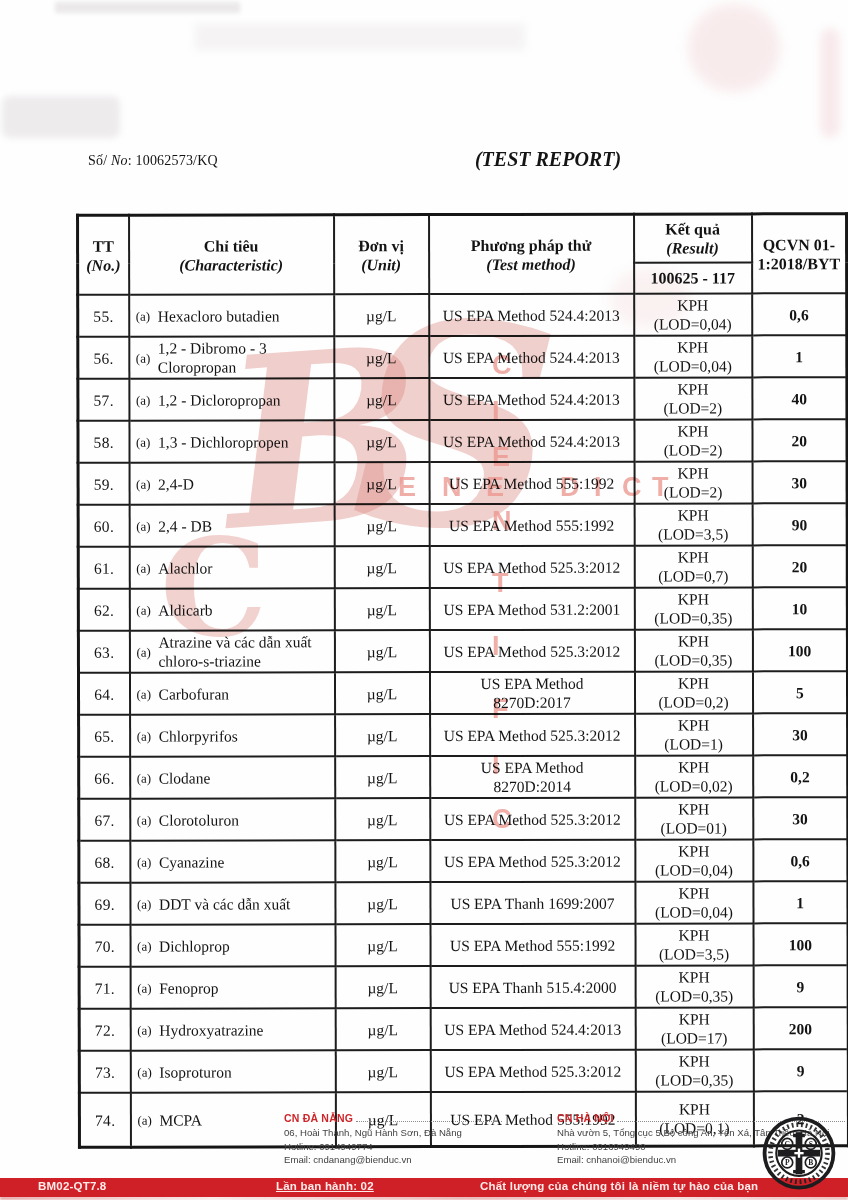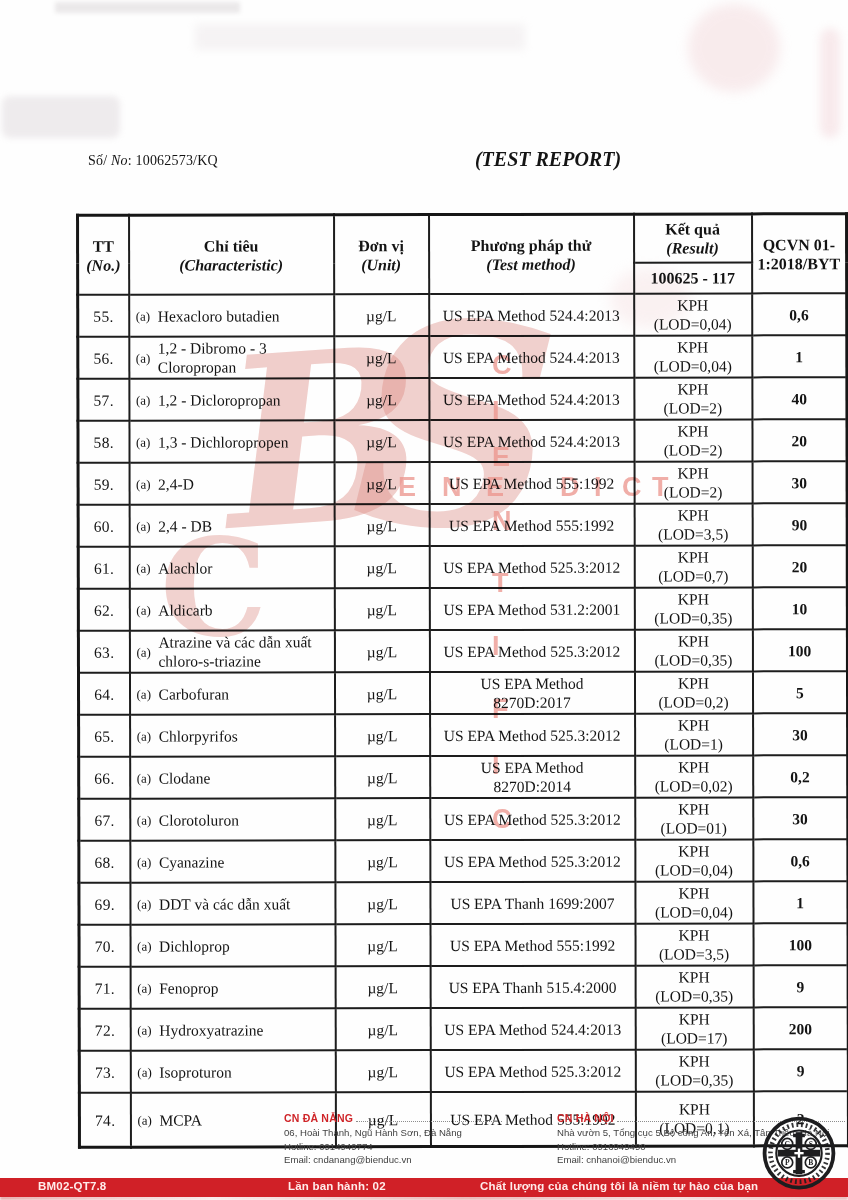--- a/index.html
+++ b/index.html
@@ -65,21 +65,21 @@
   .office h4{margin:0 0 2px 0;font-size:10.5px;color:#cf2428;display:flex;align-items:flex-end;font-weight:bold;letter-spacing:.2px;}
   .office h4:after{content:"";flex:1;border-bottom:1.6px dotted #8d8d8d;margin:0 0 2px 3px;}
   .office p{margin:0;font-size:9.6px;line-height:13.6px;}
 
   .seal{position:absolute;left:756px;top:1112px;width:86px;height:84px;z-index:6;}
 
   .bar{position:absolute;left:0;top:1178px;width:848px;height:19px;background:#d02027;z-index:4;}
   .bar span{position:absolute;top:2px;color:#ffeceb;font-family:"Liberation Sans","DejaVu Sans",sans-serif;
             font-size:11.5px;font-weight:bold;letter-spacing:.2px;}
   .bar-code{left:38px;}
-  .bar-edition{left:288px;}
+  .bar-edition{left:276px;text-decoration:underline;}
   .bar-slogan{left:480px;}
   .smear{position:absolute;left:0;top:1196px;width:848px;height:4px;z-index:3;
          background:linear-gradient(90deg,rgba(205,70,70,.45),rgba(205,70,70,.12) 25%,rgba(205,70,70,.4) 55%,rgba(205,70,70,.18) 80%,rgba(205,70,70,.35));
          filter:blur(1px);}
 </style>
 </head>
 <body>
 
 <div class="page">
 

